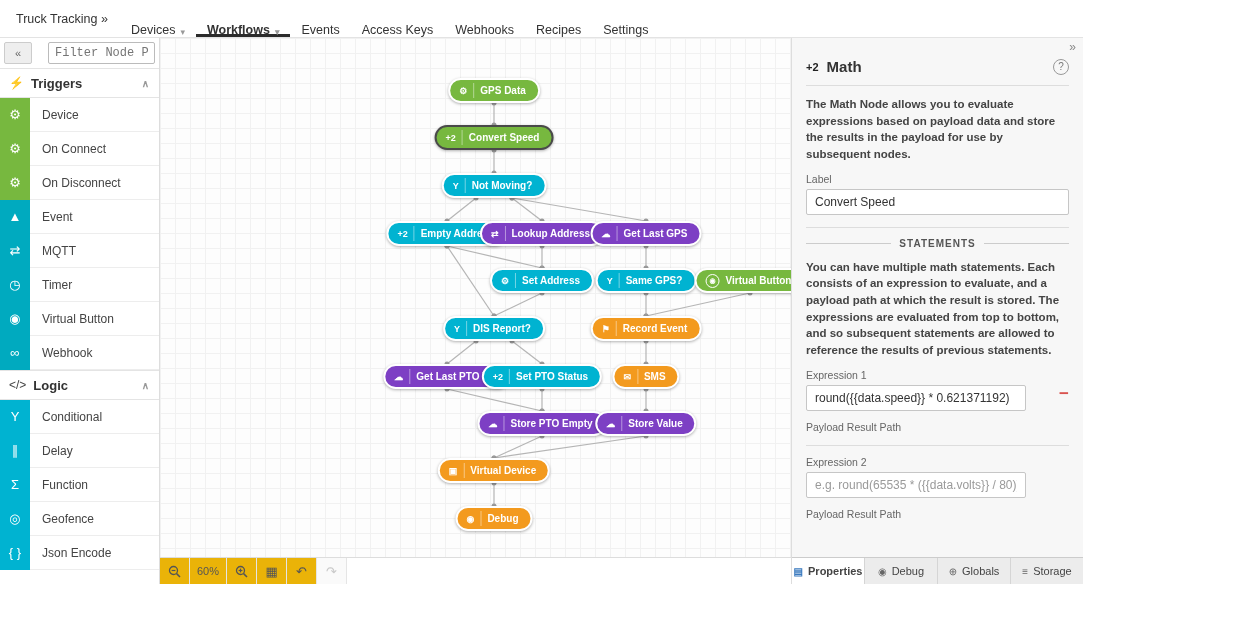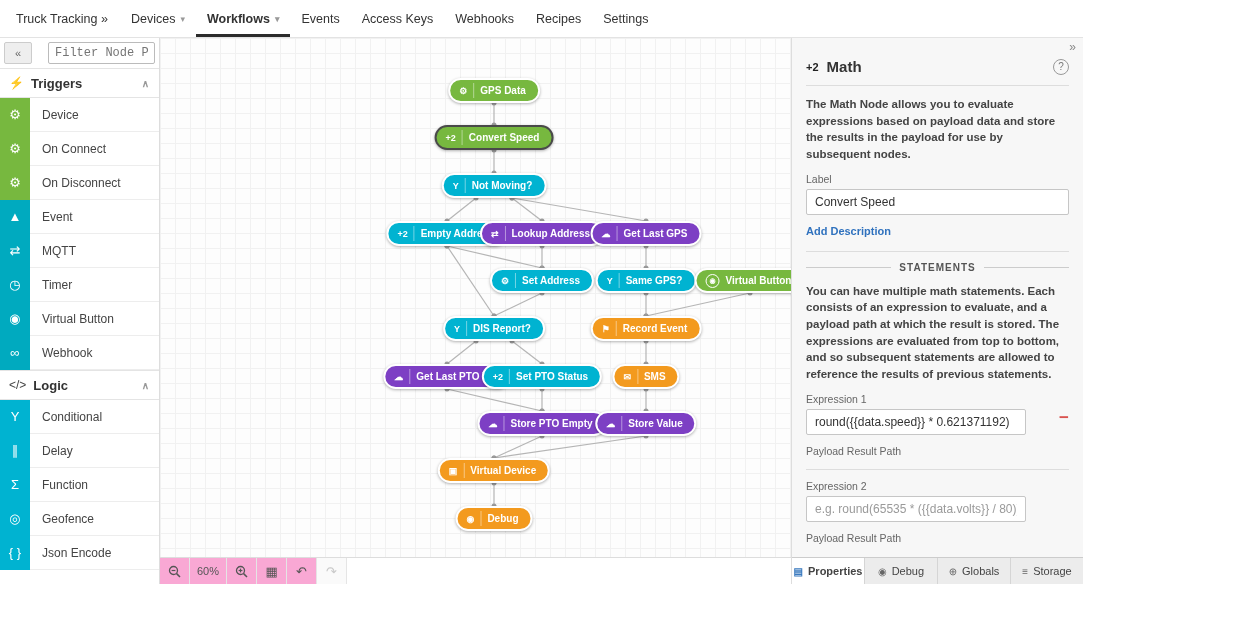--- a/index.html
+++ b/index.html
@@ -3,21 +3,21 @@
 <meta charset="utf-8">
 <style>
   * { margin:0; padding:0; box-sizing:border-box; }
   html,body { width:1250px; height:642px; overflow:hidden; }
   body { font-family:"Liberation Sans", sans-serif; background:#fff; color:#333; }
   .app { width:1083px; height:642px; position:relative; overflow:hidden; }
 
   
   .topnav { height:38px; display:flex; align-items:stretch; background:#fff; border-bottom:1px solid #e3e3e3; font-size:12.5px; padding-left:4px; }
   .brand { padding:0 12px; display:flex; align-items:center; color:#333; cursor:pointer; white-space:nowrap; }
-  .nav-item { padding:0 11px; display:flex; align-items:center; color:#333; cursor:pointer; white-space:nowrap; }
+  .nav-item { padding:0 11px; display:flex; align-items:flex-end; color:#333; cursor:pointer; white-space:nowrap; }
   .nav-item .caret { color:#999; margin-left:5px; font-size:9px; }
   .nav-item.active { font-weight:bold; box-shadow: inset 0 -3px 0 #2b2b2b; }
 
   
   .pageheader { height:57px; display:flex; align-items:center; justify-content:space-between; padding:0 16px; background:#fff; border-bottom:1px solid #ddd; }
   .breadcrumb { font-size:15px; font-weight:bold; color:#1ba4aa; letter-spacing:.2px; }
   .crumb { color:#1ba4aa; cursor:pointer; }
   .crumb-sep { color:#1ba4aa; margin:0 6px; }
   .crumb-current { color:#222; }
   .deploy-btn { display:flex; align-items:center; gap:7px; background:#5eb424; color:#fff; border:none; font-weight:bold; font-size:13px; padding:9px 14px; border-radius:3px; cursor:pointer; font-family:inherit; }
@@ -40,21 +40,21 @@
   
   .canvas { flex:1; position:relative; overflow:hidden; background-color:#fdfdfd;
     background-image: linear-gradient(#f1f1f1 1px, transparent 1px), linear-gradient(90deg, #f1f1f1 1px, transparent 1px);
     background-size:15px 15px; }
   .edges { position:absolute; left:0; top:0; pointer-events:none; }
   .flow-node { position:absolute; transform:translateX(-50%); height:25px; border-radius:13px; display:flex; align-items:center; color:#fff; font-size:10px; font-weight:bold; padding:0 12px 0 9px; border:2px solid #fff; box-shadow:0 1px 3px rgba(0,0,0,.3); white-space:nowrap; cursor:pointer; }
   .flow-node.selected { border-color:#4a4a4a; }
   .node-icon { font-size:9px; margin-right:6px; padding-right:6px; border-right:1px solid rgba(255,255,255,.45); height:15px; display:flex; align-items:center; font-weight:bold; }
   .node-icon.round { width:14px; height:14px; border:1.5px solid #fff; border-radius:50%; justify-content:center; padding:0; font-size:7px; }
   .canvas-toolbar { position:absolute; left:0; right:0; bottom:0; height:27px; background:#fff; border-top:1px solid #ddd; display:flex; }
-  .tool-btn { min-width:30px; padding:0 7px; border:none; border-right:1px solid #e5e5e5; display:flex; align-items:center; justify-content:center; background:#f9a8d4; color:#555; font-size:13px; cursor:pointer; font-family:inherit; }
+  .tool-btn { min-width:30px; padding:0 7px; border:none; border-right:1px solid #e5e5e5; display:flex; align-items:center; justify-content:center; background:#eab308; color:#555; font-size:13px; cursor:pointer; font-family:inherit; }
   .tool-btn.zoomlabel { font-size:11px; min-width:36px; }
   .tool-btn.disabled { color:#c9c9c9; background:#fafafa; }
 
   
   .inspector { width:292px; flex:none; background:#f7f7f7; border-left:1px solid #ddd; position:relative; padding:10px 14px 30px; font-size:12px; overflow:hidden; }
   .panel-collapse { position:absolute; top:2px; right:7px; color:#888; font-size:12px; cursor:pointer; }
   .panel-header { display:flex; align-items:center; gap:8px; padding:10px 0 10px; border-bottom:1px solid #ddd; margin-bottom:10px; }
   .math-badge { font-size:11px; font-weight:bold; color:#222; }
   .panel-title { font-size:15px; font-weight:bold; color:#333; }
   .help-circle { margin-left:auto; width:16px; height:16px; border-radius:50%; border:1px solid #999; color:#777; font-size:10px; display:flex; align-items:center; justify-content:center; cursor:pointer; }
@@ -356,21 +356,20 @@
     <aside class="inspector">
       <div class="panel-collapse">»</div>
       <div class="panel-header">
         <span class="math-badge">+2</span>
         <span class="panel-title">Math</span>
         <span class="help-circle">?</span>
       </div>
       <p class="panel-desc">The Math Node allows you to evaluate expressions based on payload data and store the results in the payload for use by subsequent nodes.</p>
       <div class="field-label">Label</div>
       <input class="text-input" value="Convert Speed" style="">
-      <div><a class="link">Add Description</a></div>
       <hr class="panel-hr">
       <div class="divider-label">
         <span class="dl-line"></span>
         <span>STATEMENTS</span>
         <span class="dl-line"></span>
       </div>
       <p class="panel-desc">You can have multiple math statements. Each consists of an expression to evaluate, and a payload path at which the result is stored. The expressions are evaluated from top to bottom, and so subsequent statements are allowed to reference the results of previous statements.</p>
       <div class="field-label">Expression 1</div>
       <div class="expr-row">
         <input class="text-input expr-input" value="round({{data.speed}} * 0.621371192)" style="">

